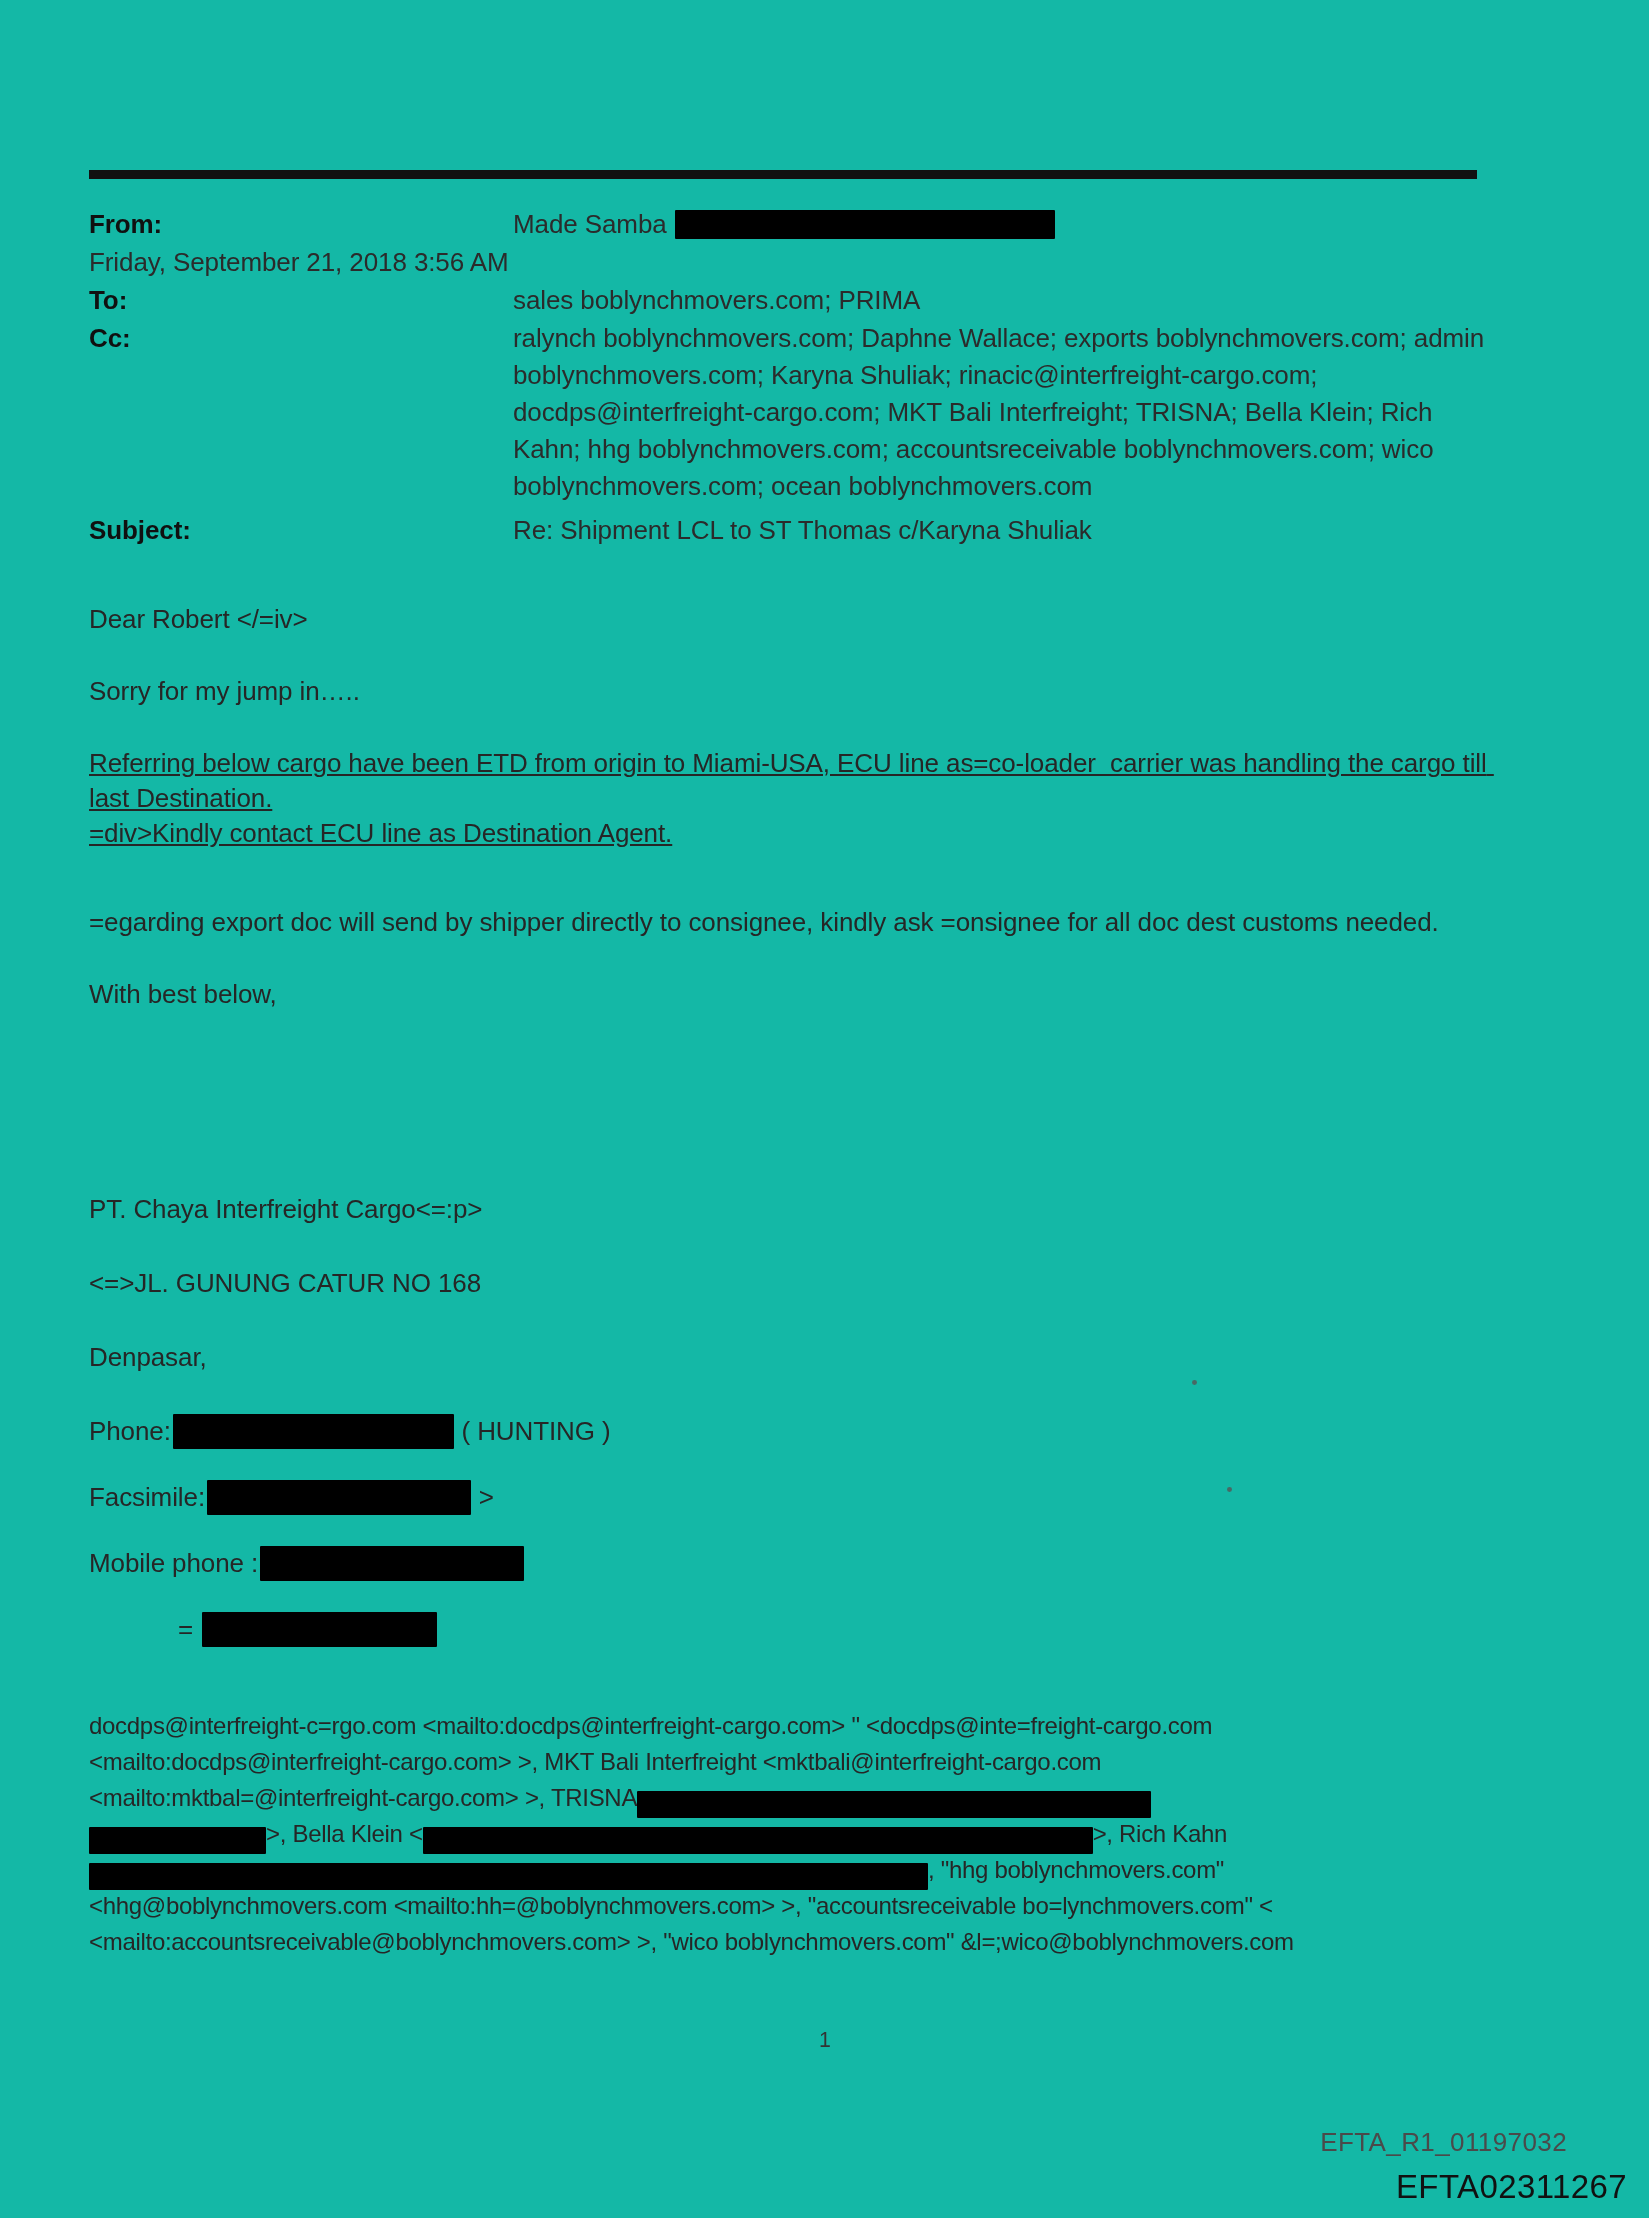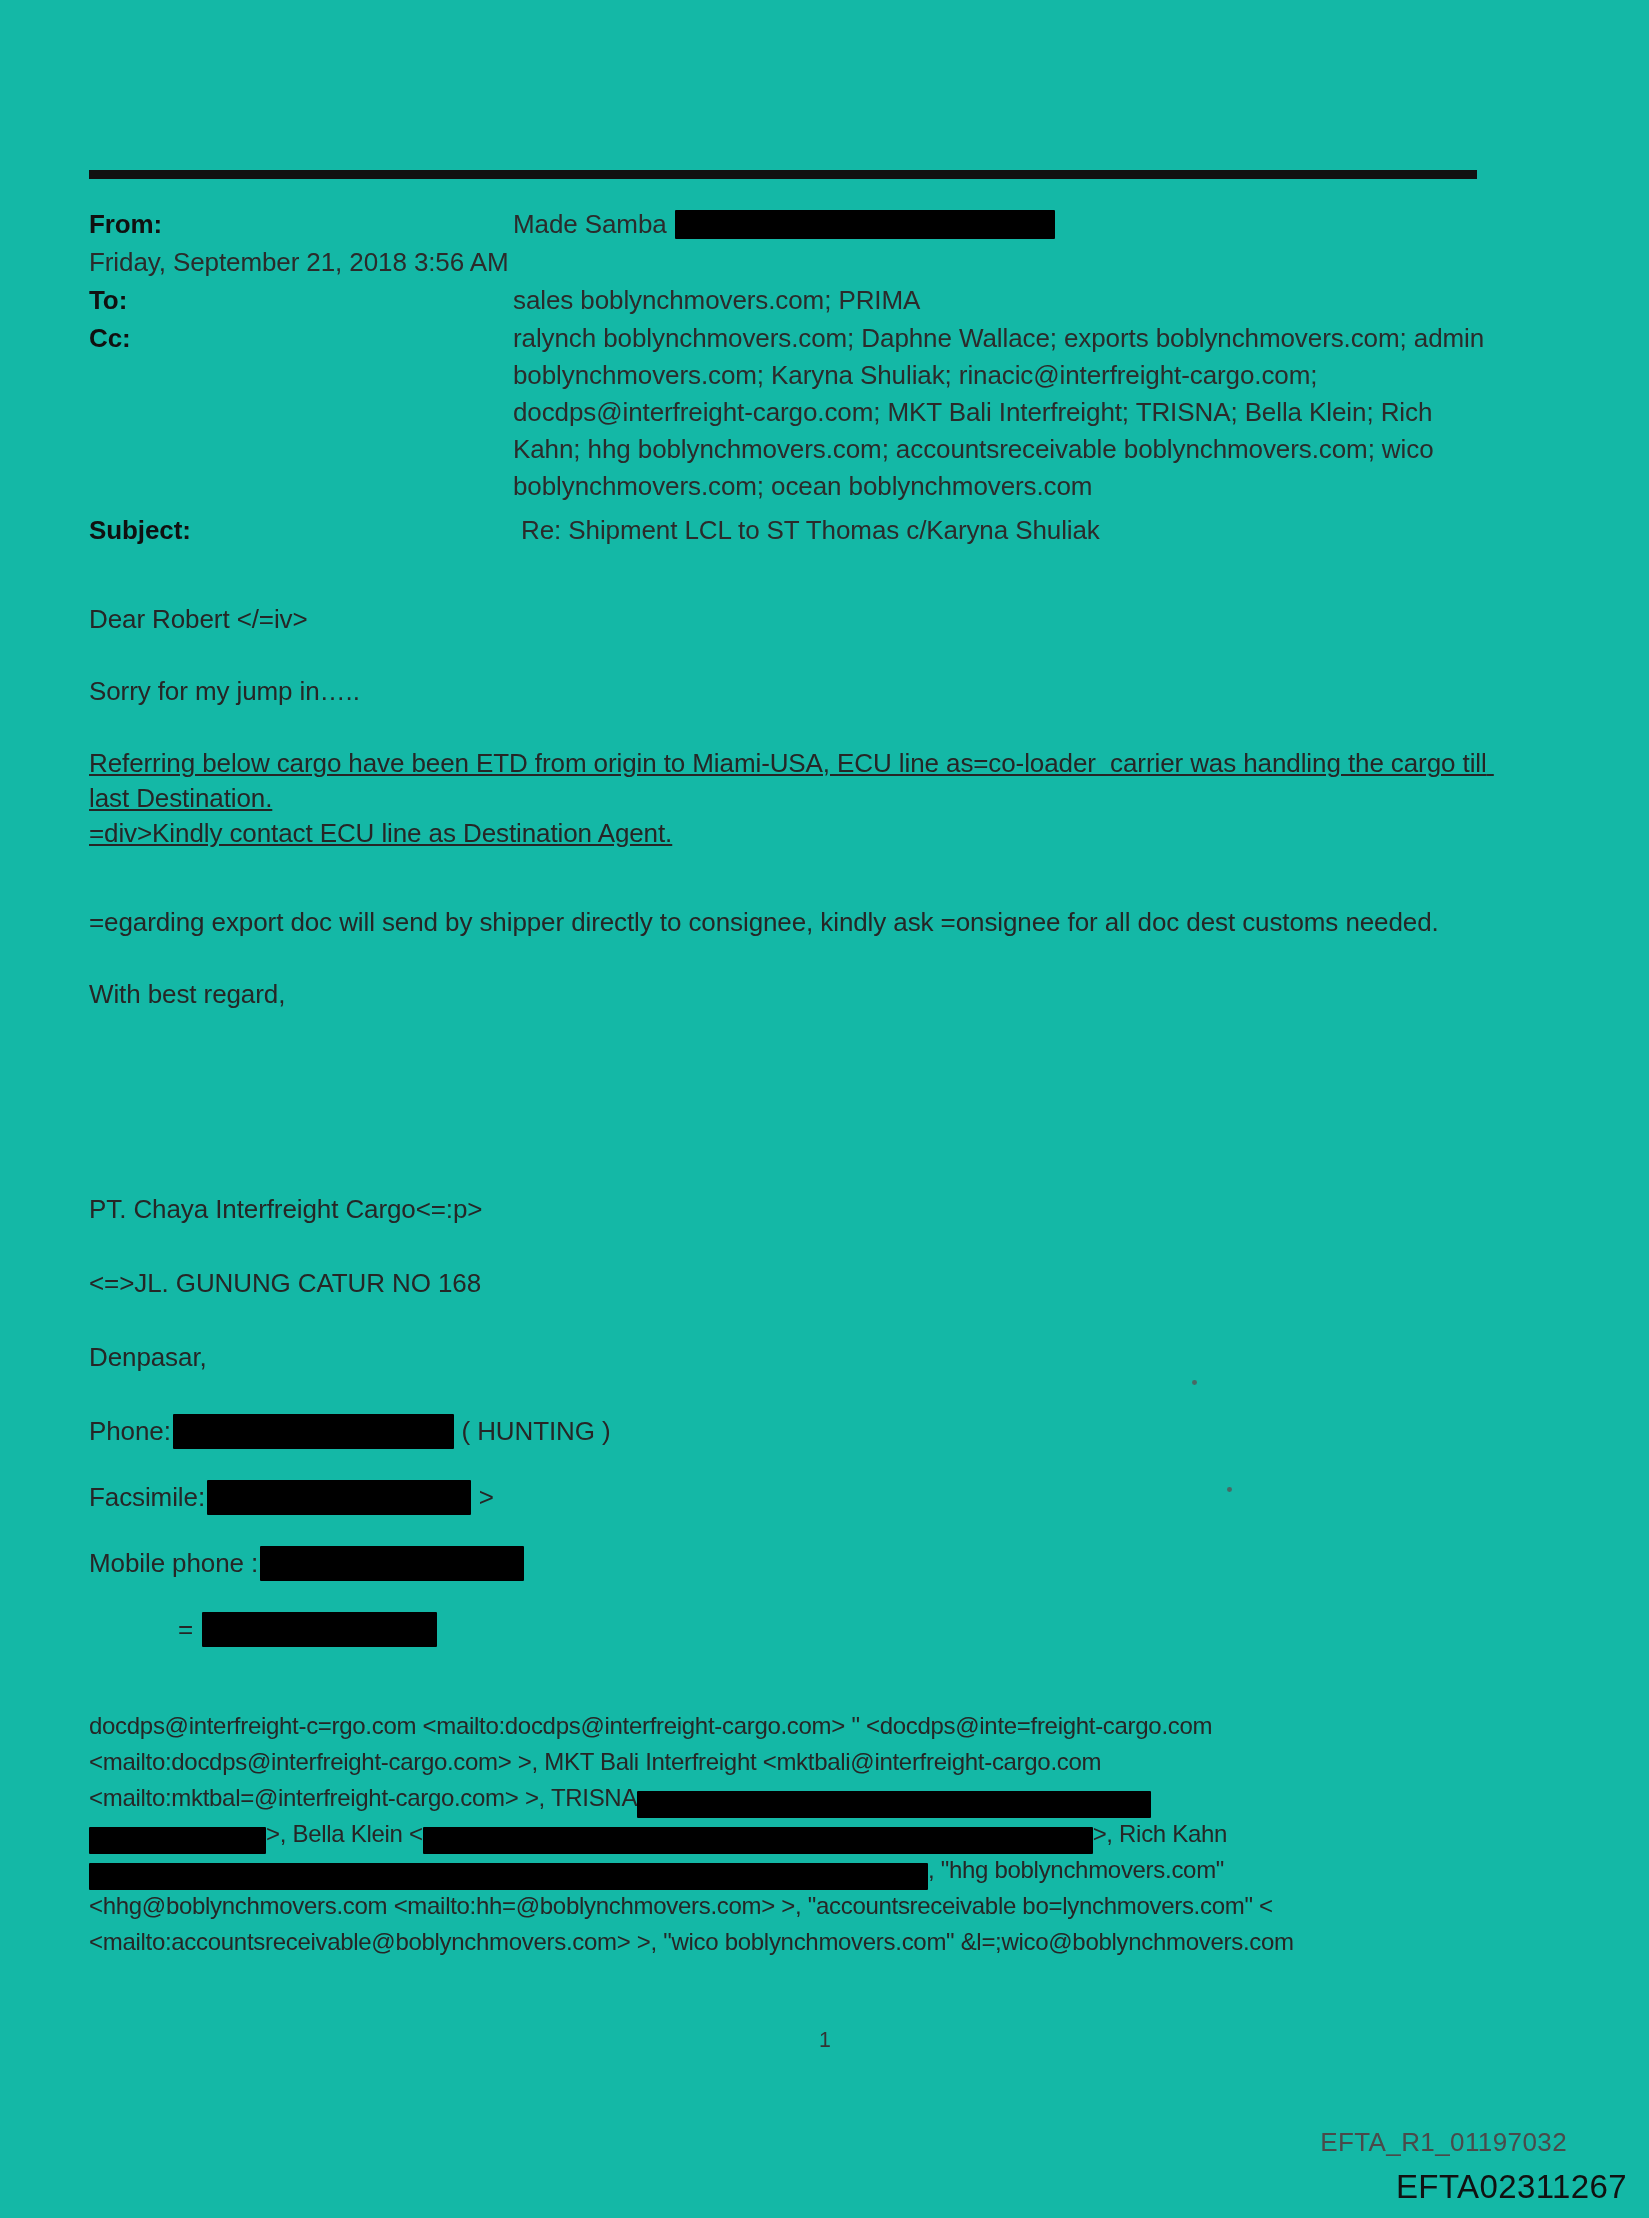--- a/index.html
+++ b/index.html
@@ -197,34 +197,34 @@
       <div class="hdr-row">
         <div class="hdr-label">To:</div>
         <div class="hdr-value">sales boblynchmovers.com; PRIMA</div>
       </div>
 
       <div class="hdr-row">
         <div class="hdr-label">Cc:</div>
         <div class="hdr-value multi">ralynch boblynchmovers.com; Daphne Wallace; exports boblynchmovers.com; admin boblynchmovers.com; Karyna Shuliak; rinacic@interfreight-cargo.com; docdps@interfreight-cargo.com; MKT Bali Interfreight; TRISNA; Bella Klein; Rich Kahn; hhg boblynchmovers.com; accountsreceivable boblynchmovers.com; wico boblynchmovers.com; ocean boblynchmovers.com</div>
       </div>
 
-      <div class="hdr-row" style="margin-top:7.8px;gap:8px;">
+      <div class="hdr-row" style="margin-top:7.8px;">
         <div class="hdr-label">Subject:</div>
         <div class="hdr-value">Re: Shipment LCL to ST Thomas c/Karyna Shuliak</div>
       </div>
 
     </div>
 
     <div class="body">
       <p class="para">Dear Robert &lt;/=iv&gt;</p>
       <p class="para">Sorry for my jump in…..</p>
       <p class="para block">Referring below cargo have been ETD from origin to Miami-USA, ECU line as=co-loader  carrier was handling the cargo till last Destination.
 =div&gt;Kindly contact ECU line as Destination Agent.</p>
       <p class="para">=egarding export doc will send by shipper directly to consignee, kindly ask =onsignee for all doc dest customs needed.</p>
-      <p class="para">With best regard,</p>
+      <p class="para">With best below,</p>
     </div>
 
     <div class="sig">
       <div class="sig-line">PT. Chaya Interfreight Cargo&lt;=:p&gt;</div>
       <div class="sig-line">&lt;=&gt;JL. GUNUNG CATUR NO 168</div>
       <div class="sig-line">Denpasar,</div>
 
       <div class="sig-line contact">
         <span class="sig-label">Phone:</span>
         <span class="redact r-phone"></span>

